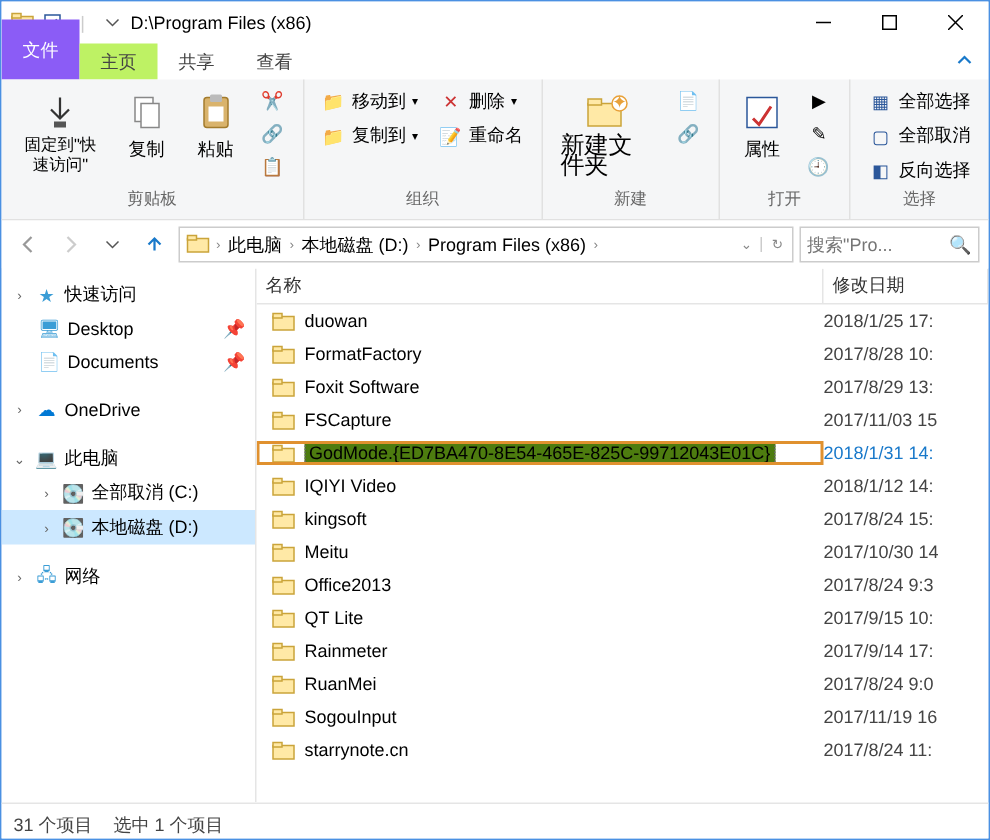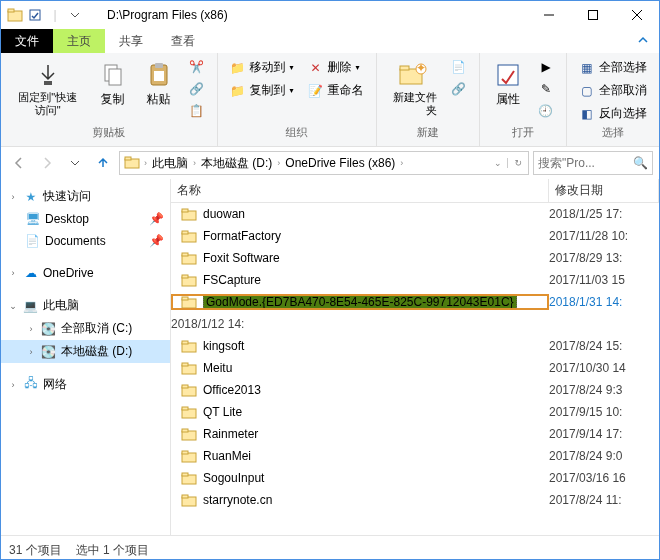--- a/index.html
+++ b/index.html
@@ -1,23 +1,23 @@
 <!DOCTYPE html>
 <html><head>
 <meta charset="utf-8">
 <style>
 *{box-sizing:border-box;margin:0;padding:0;font-family:"Microsoft YaHei","Segoe UI",sans-serif;font-size:12px;user-select:none}
 body{width:660px;height:560px;background:#fff;display:flex;flex-direction:column;border:1px solid #4a90e2;overflow:hidden}
 .title-bar{height:28px;display:flex;align-items:center;padding-left:6px;background:#fff}
 .title-bar .qat-icon{width:16px;height:16px;margin-right:4px;display:flex;align-items:center;justify-content:center}
-.title-bar .title-text{margin-left:20px;font-size:12px;color:#000}
+.title-bar .title-text{margin-left:0;font-size:12px;color:#000}
 .title-bar .spacer{flex:1}
 .title-bar .win-btn{width:44px;height:28px;display:flex;align-items:center;justify-content:center;cursor:pointer}
 .ribbon-tabs{height:24px;display:flex;align-items:flex-end;background:#fff}
-.ribbon-tabs .file-tab{background:#000000;color:#fff;padding:4px 14px;height:24px;display:flex;align-items:center;cursor:pointer}
+.ribbon-tabs .file-tab{background:#8b5cf6;color:#fff;padding:4px 14px;height:40px;display:flex;align-items:center;cursor:pointer}
 .ribbon-tabs .tab{padding:4px 14px;height:24px;display:flex;align-items:center;cursor:pointer;color:#444}
 .ribbon-tabs .tab.active{background:#bef264}
 .ribbon-tabs .collapse{margin-left:auto;padding:4px 10px;cursor:pointer}
 .ribbon{background:#f5f6f7;height:94px;display:flex;border-bottom:1px solid #e1e1e1}
 .ribbon .group{display:flex;flex-direction:column;align-items:center;padding:4px 8px;border-right:1px solid #e1e1e1;position:relative}
 .ribbon .group:last-child{border-right:none}
 .ribbon .group-row{display:flex;gap:6px;flex:1;align-items:flex-start}
 .ribbon .big-btn{display:flex;flex-direction:column;align-items:center;padding:2px 4px;cursor:pointer;border-radius:2px}
 .ribbon .big-icon{width:32px;height:32px;display:flex;align-items:center;justify-content:center}
 .ribbon .sm-col{display:flex;flex-direction:column;gap:2px}
@@ -189,21 +189,21 @@
     <div class="group-row">
       <div class="big-btn">
         <div class="big-icon">
             <svg width="32" height="28">
               <rect x="3" y="8" width="22" height="15" fill="#ffe9a6" stroke="#caa43a"></rect>
               <rect x="3" y="5" width="9" height="4" fill="#ffe9a6" stroke="#caa43a"></rect>
               <circle cx="24" cy="8" r="5" fill="#fff" stroke="#e8a13a"></circle>
               <text x="24" y="11" font-size="9" text-anchor="middle" fill="#e8a13a">✦</text>
             </svg>
           </div>
-        <div style="text-align:right;line-height:13px;font-size:11px">新建文件夹</div>
+        <div style="text-align:left;line-height:13px;font-size:16px">新建文件夹</div>
       </div>
       <div class="sm-col">
         <div class="sm-btn">
             <span class="sm-ic">📄</span>
           </div>
         <div class="sm-btn">
             <span class="sm-ic">🔗</span>
           </div>
       </div>
     </div>
@@ -281,21 +281,21 @@
   <div class="address">
     <span class="addr-icon"><svg width="16" height="14">
           <rect x="1" y="4" width="14" height="9" fill="#ffe9a6" stroke="#caa43a"></rect>
           <rect x="1" y="2" width="6" height="3" fill="#ffe9a6" stroke="#caa43a"></rect>
         </svg></span>
     <span class="sep">›</span>
     <span class="crumb">此电脑</span>
     <span class="sep">›</span>
     <span class="crumb">本地磁盘 (D:)</span>
     <span class="sep">›</span>
-    <span class="crumb">OneDrive Files (x86)</span>
+    <span class="crumb">Program Files (x86)</span>
     <span class="sep">›</span>
     <span style="flex:1"></span>
     <span class="sep" style="padding:0 6px;cursor:pointer">⌄</span>
     <span class="sep" style="padding:0 6px;cursor:pointer;border-left:1px solid #ccc">↻</span>
   </div>
   <div class="search">
     <input placeholder="搜索&quot;Pro..." style="">
     <span>🔍</span>
   </div>
 </div>
@@ -364,21 +364,21 @@
           <div class="fdate">2018/1/25 17:</div>
         </div>
         <div class="file-row">
           <div class="fname">
             <svg class="folder-ic" width="16" height="14">
               <rect x="1" y="4" width="14" height="9" fill="#ffe9a6" stroke="#caa43a"></rect>
               <rect x="1" y="2" width="6" height="3" fill="#ffe9a6" stroke="#caa43a"></rect>
             </svg>
             <span class="fname-text">FormatFactory</span>
           </div>
-          <div class="fdate">2017/11/28 10:</div>
+          <div class="fdate">2017/8/28 10:</div>
         </div>
         <div class="file-row">
           <div class="fname">
             <svg class="folder-ic" width="16" height="14">
               <rect x="1" y="4" width="14" height="9" fill="#ffe9a6" stroke="#caa43a"></rect>
               <rect x="1" y="2" width="6" height="3" fill="#ffe9a6" stroke="#caa43a"></rect>
             </svg>
             <span class="fname-text">Foxit Software</span>
           </div>
           <div class="fdate">2017/8/29 13:</div>
@@ -397,20 +397,27 @@
           <div class="fname">
             <svg class="folder-ic" width="16" height="14">
               <rect x="1" y="4" width="14" height="9" fill="#ffe9a6" stroke="#caa43a"></rect>
               <rect x="1" y="2" width="6" height="3" fill="#ffe9a6" stroke="#caa43a"></rect>
             </svg>
             <span class="fname-text">GodMode.{ED7BA470-8E54-465E-825C-99712043E01C}</span>
           </div>
           <div class="fdate">2018/1/31 14:</div>
         </div>
         <div class="file-row">
+          <div class="fname">
+            <svg class="folder-ic" width="16" height="14">
+              <rect x="1" y="4" width="14" height="9" fill="#ffe9a6" stroke="#caa43a"></rect>
+              <rect x="1" y="2" width="6" height="3" fill="#ffe9a6" stroke="#caa43a"></rect>
+            </svg>
+            <span class="fname-text">IQIYI Video</span>
+          </div>
           <div class="fdate">2018/1/12 14:</div>
         </div>
         <div class="file-row">
           <div class="fname">
             <svg class="folder-ic" width="16" height="14">
               <rect x="1" y="4" width="14" height="9" fill="#ffe9a6" stroke="#caa43a"></rect>
               <rect x="1" y="2" width="6" height="3" fill="#ffe9a6" stroke="#caa43a"></rect>
             </svg>
             <span class="fname-text">kingsoft</span>
           </div>
@@ -467,21 +474,21 @@
           <div class="fdate">2017/8/24 9:0</div>
         </div>
         <div class="file-row">
           <div class="fname">
             <svg class="folder-ic" width="16" height="14">
               <rect x="1" y="4" width="14" height="9" fill="#ffe9a6" stroke="#caa43a"></rect>
               <rect x="1" y="2" width="6" height="3" fill="#ffe9a6" stroke="#caa43a"></rect>
             </svg>
             <span class="fname-text">SogouInput</span>
           </div>
-          <div class="fdate">2017/03/16 16</div>
+          <div class="fdate">2017/11/19 16</div>
         </div>
         <div class="file-row">
           <div class="fname">
             <svg class="folder-ic" width="16" height="14">
               <rect x="1" y="4" width="14" height="9" fill="#ffe9a6" stroke="#caa43a"></rect>
               <rect x="1" y="2" width="6" height="3" fill="#ffe9a6" stroke="#caa43a"></rect>
             </svg>
             <span class="fname-text">starrynote.cn</span>
           </div>
           <div class="fdate">2017/8/24 11:</div>

